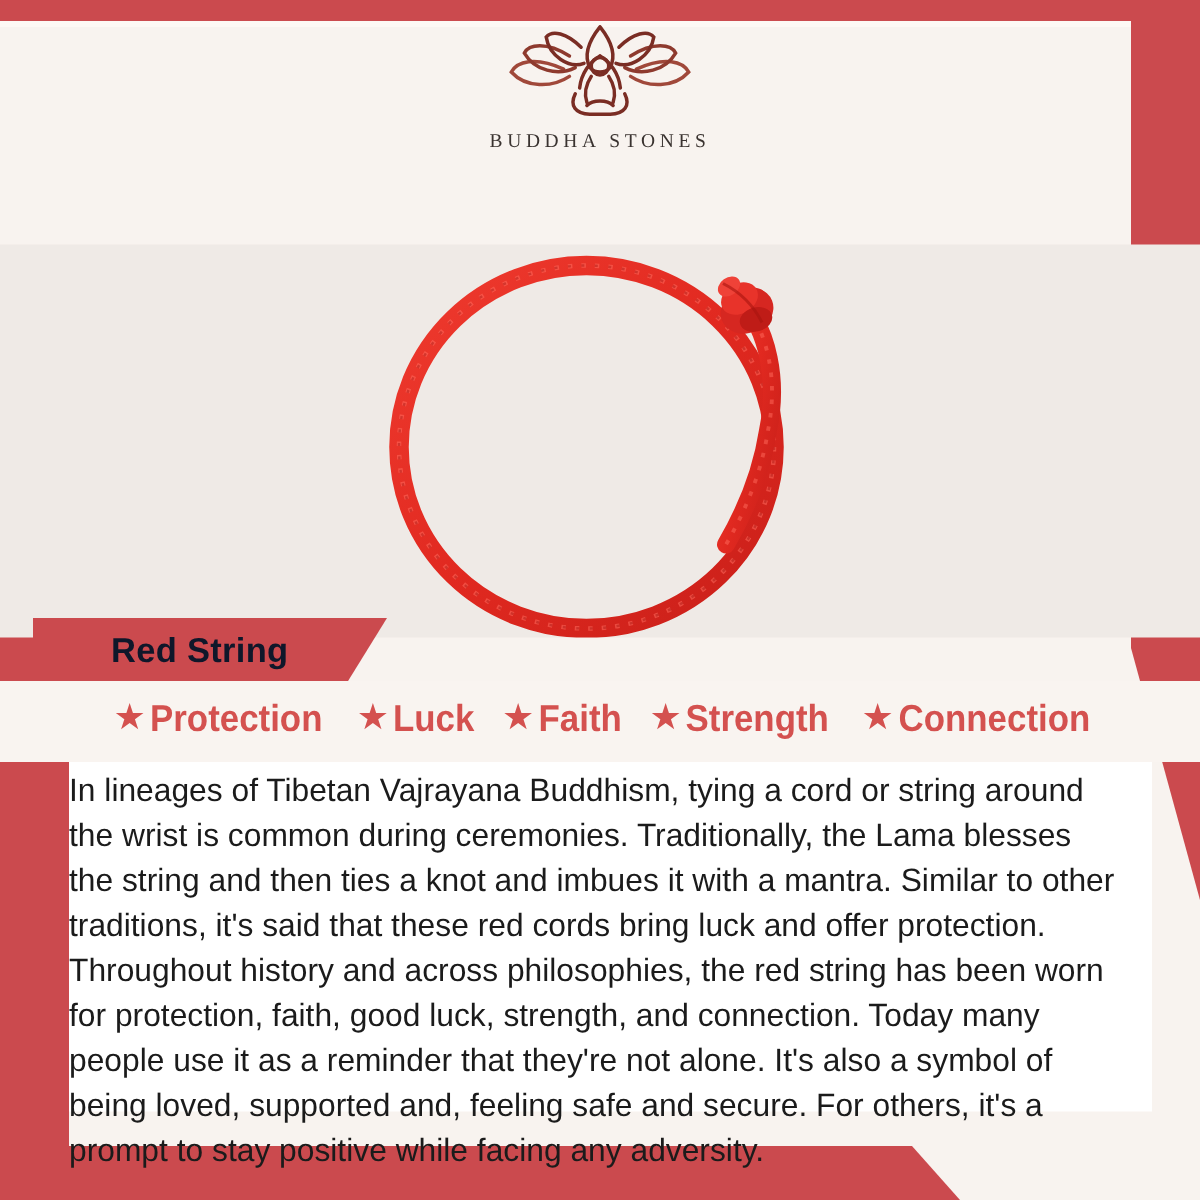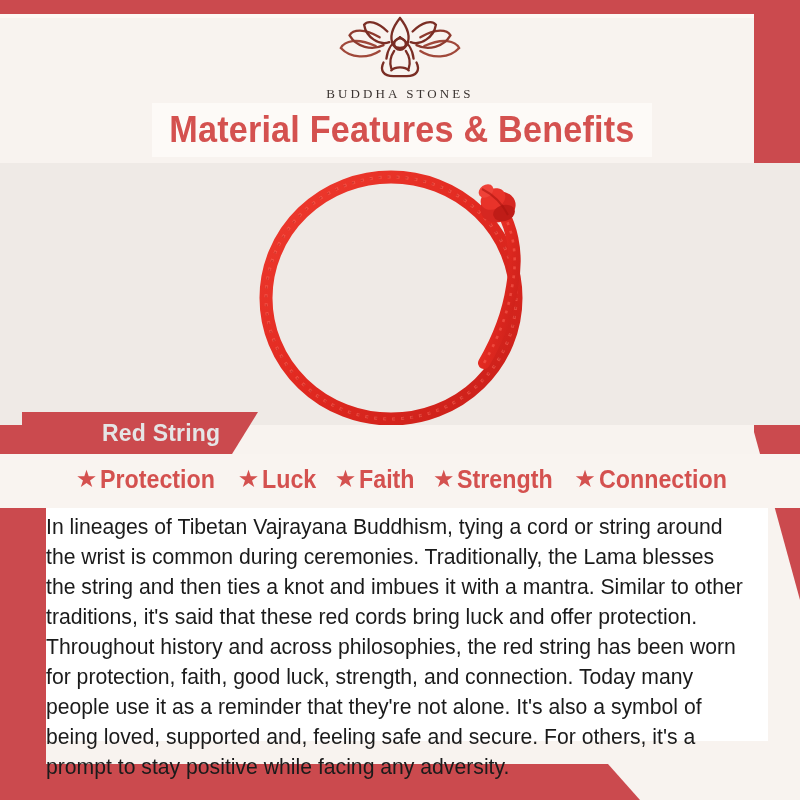--- a/index.html
+++ b/index.html
@@ -75,22 +75,22 @@
   .hero-img{position:absolute;left:236px;top:-8px;}
 
   
   .ribbon{
     position:absolute;left:22px;top:412px;width:236px;height:42px;
     background:#cb4a4e;
     clip-path:polygon(0 0,100% 0,89% 100%,0 100%);
     display:flex;align-items:center;
   }
   .ribbon-label{
-    margin-left:80px;
-    color:#e5e5e5;font-weight:bold;font-size:23px;
+    margin-left:52px;
+    color:#0f172a;font-weight:bold;font-size:23px;
     font-family:"Liberation Sans",sans-serif;
     letter-spacing:.2px;white-space:nowrap;
   }
 
   
   .benefits-strip{
     position:absolute;left:0;top:454px;width:800px;height:54px;
     background:#f9f4f0;
   }
   .benefits{
@@ -159,23 +159,20 @@
         <path d="M59 36 C 55 42, 54 48, 56 54" stroke="#7a2d24"></path>
         <path d="M71 36 C 75 42, 76 48, 74 54" stroke="#7a2d24"></path>
 
         <path d="M48 48 C 44 56, 48 62, 58 62 L 72 62 C 82 62, 86 56, 82 48" stroke="#7a2d24"></path>
         <path d="M56 56 C 60 52, 70 52, 74 56" stroke="#7a2d24"></path>
       </g>
     </svg>
     <div class="logo-word">BUDDHA STONES</div>
   </div>
 
-  <div class="title-band">
-    <div class="title-text">Material Features &amp; Benefits</div>
-  </div>
 
   <div class="hero">
     <svg class="hero-img" width="330" height="280" viewBox="0 0 330 280">
       <defs>
         <linearGradient id="cordg" x1="0" y1="0" x2="1" y2="1">
           <stop offset="0%" stop-color="#ef3b2f"></stop>
           <stop offset="50%" stop-color="#e12920"></stop>
           <stop offset="100%" stop-color="#c81f19"></stop>
         </linearGradient>
       </defs>

